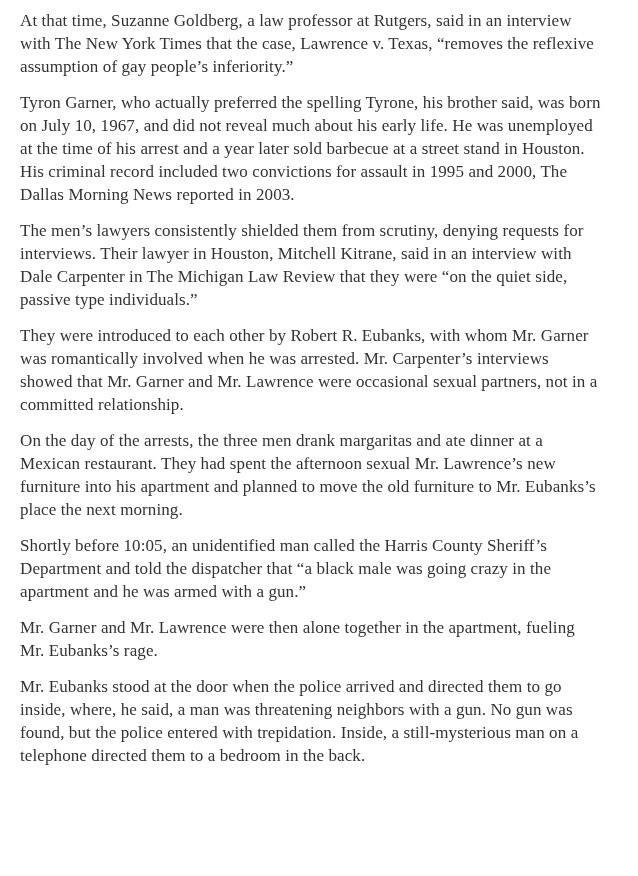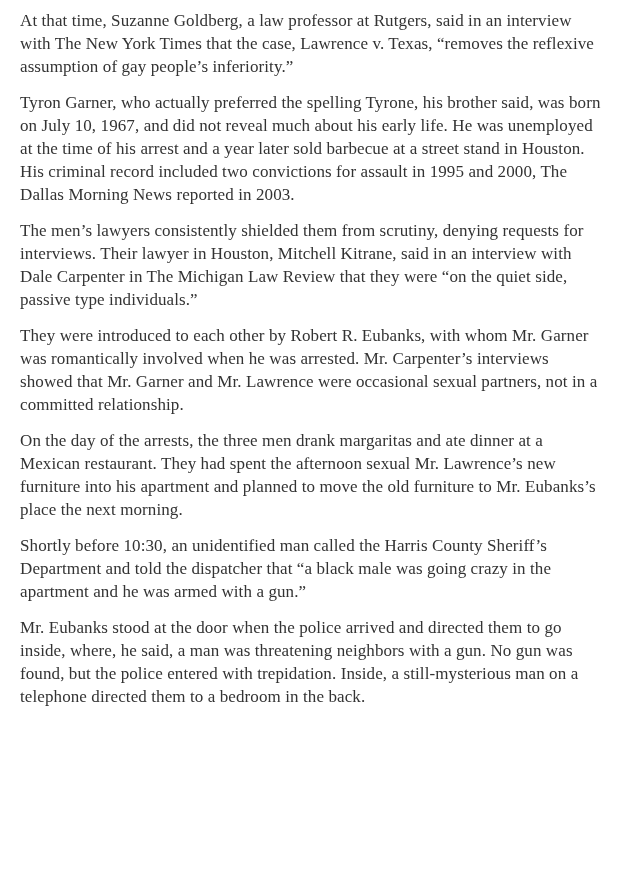--- a/index.html
+++ b/index.html
@@ -29,15 +29,16 @@
 </style>
 </head>
 <body>
 
 <div class="article">
   <p>At that time, Suzanne Goldberg, a law professor at Rutgers, said in an interview with The New York Times that the case, Lawrence v. Texas, “removes the reflexive assumption of gay people’s inferiority.”</p>
   <p>Tyron Garner, who actually preferred the spelling Tyrone, his brother said, was born on July 10, 1967, and did not reveal much about his early life. He was unemployed at the time of his arrest and a year later sold barbecue at a street stand in Houston. His criminal record included two convictions for assault in 1995 and 2000, The Dallas Morning News reported in 2003.</p>
   <p>The men’s lawyers consistently shielded them from scrutiny, denying requests for interviews. Their lawyer in Houston, Mitchell Kitrane, said in an interview with Dale Carpenter in The Michigan Law Review that they were “on the quiet side, passive type individuals.”</p>
   <p>They were introduced to each other by Robert R. Eubanks, with whom Mr. Garner was romantically involved when he was arrested. Mr. Carpenter’s interviews showed that Mr. Garner and Mr. Lawrence were occasional sexual partners, not in a committed relationship.</p>
   <p>On the day of the arrests, the three men drank margaritas and ate dinner at a Mexican restaurant. They had spent the afternoon sexual Mr. Lawrence’s new furniture into his apartment and planned to move the old furniture to Mr. Eubanks’s place the next morning.</p>
-  <p>Shortly before 10:30, an unidentified man called the Harris County Sheriff’s Department and told the dispatcher that “a black male was going crazy in the apartment and he was armed with a gun.”</p>
+  <p>Shortly before 10:05, an unidentified man called the Harris County Sheriff’s Department and told the dispatcher that “a black male was going crazy in the apartment and he was armed with a gun.”</p>
+  <p>Mr. Garner and Mr. Lawrence were then alone together in the apartment, fueling Mr. Eubanks’s rage.</p>
   <p>Mr. Eubanks stood at the door when the police arrived and directed them to go inside, where, he said, a man was threatening neighbors with a gun. No gun was found, but the police entered with trepidation. Inside, a still-mysterious man on a telephone directed them to a bedroom in the back.</p>
 </div>
 
 </body></html>

